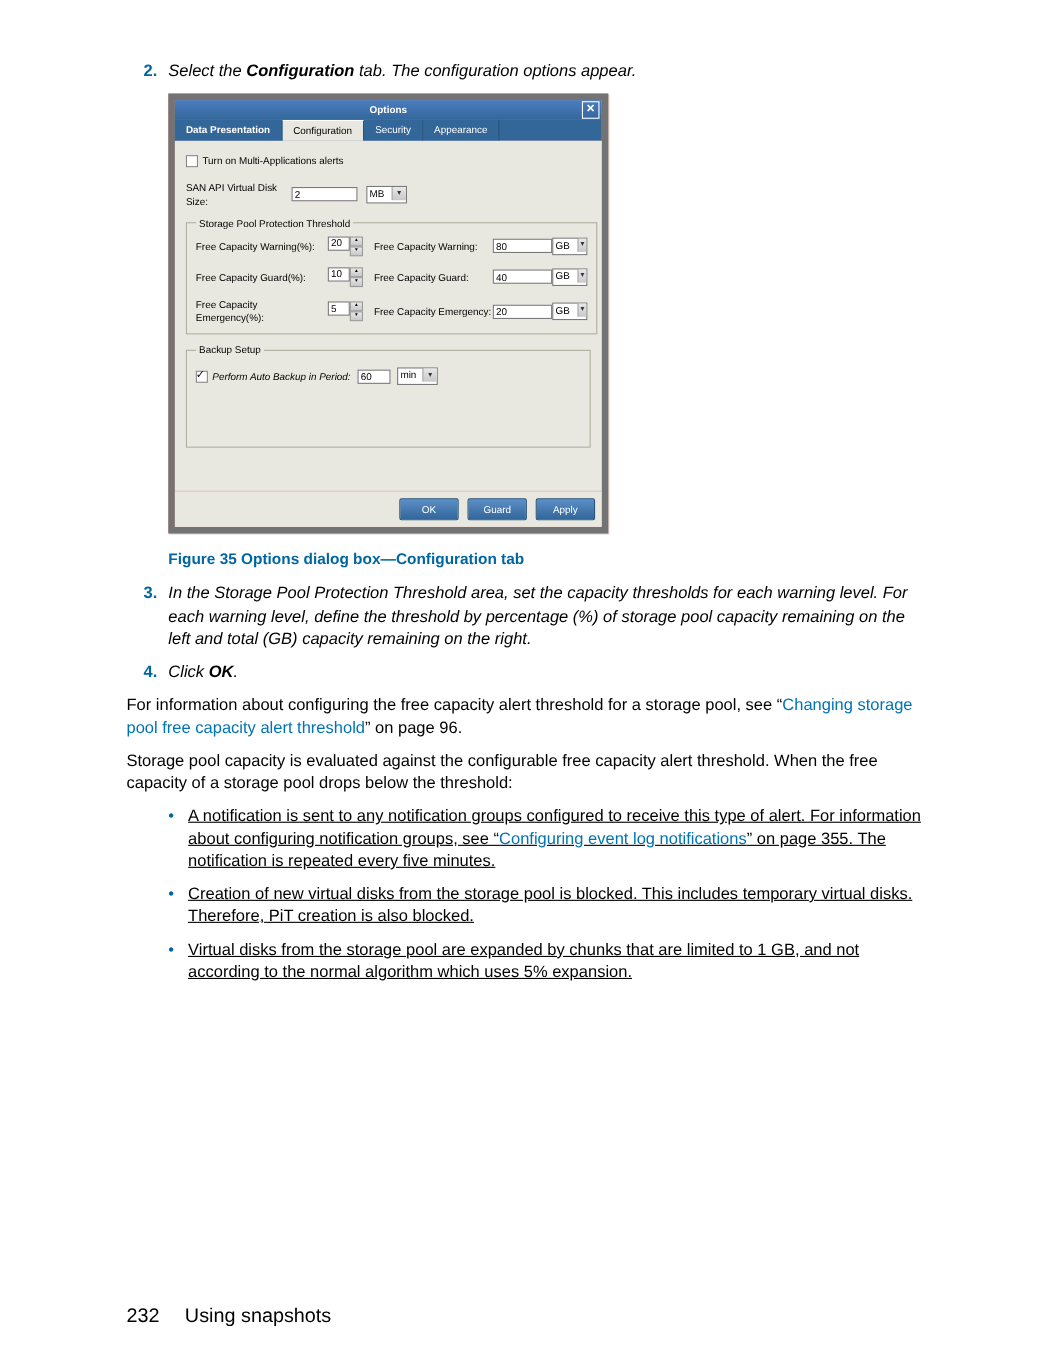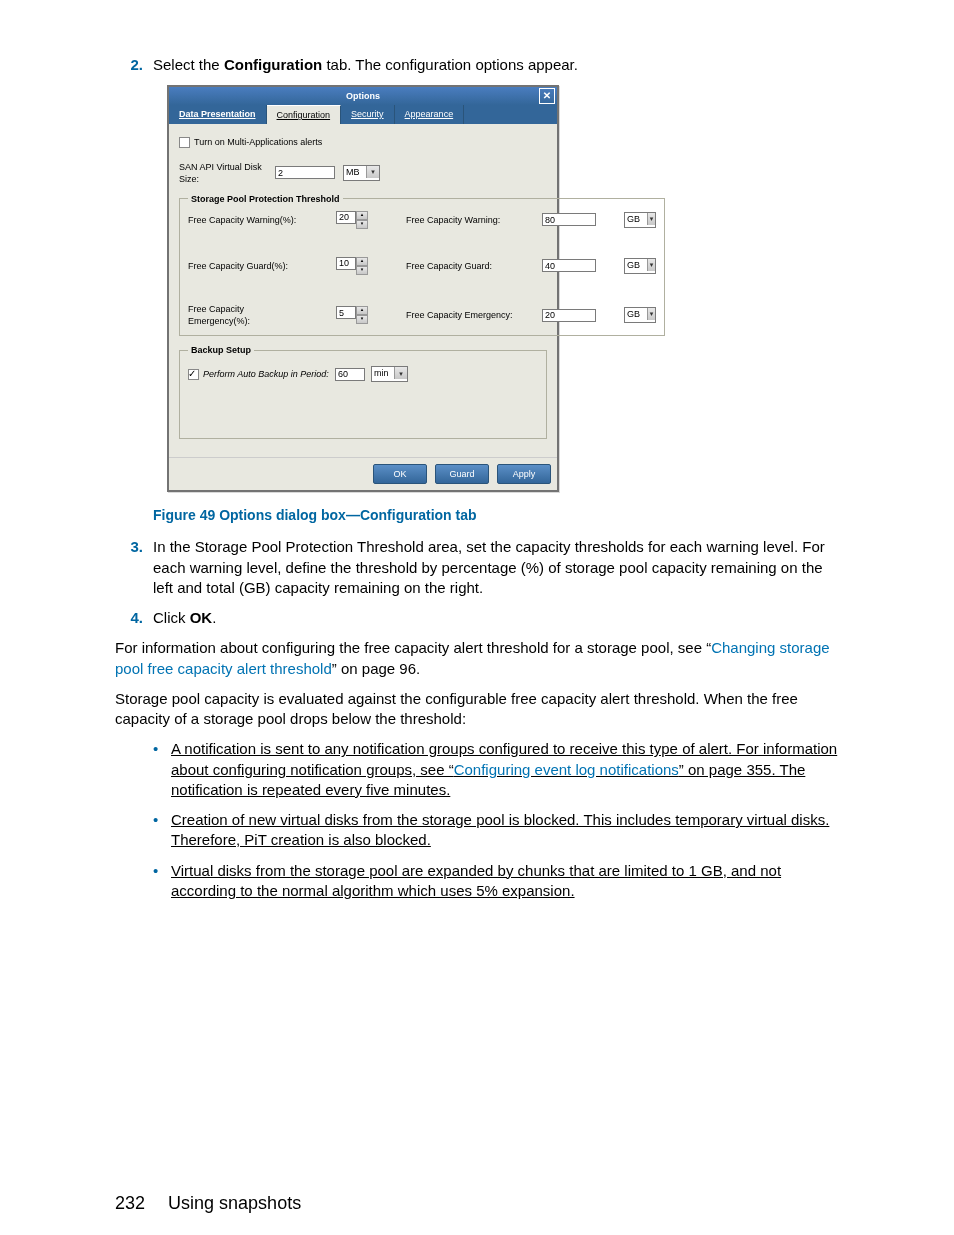--- a/index.html
+++ b/index.html
@@ -7,63 +7,63 @@
     font-size: 15px;
     color: #000;
     margin: 0;
     padding: 55px 115px 45px 115px;
     width: 954px;
     box-sizing: border-box;
     line-height: 1.35;
   }
   .num-marker { color:#0066a1; font-weight:bold; display:inline-block; width:28px; text-align:right; margin-right:10px;}
   .step-row { display:flex; margin-bottom:10px; }
-  .step-body { flex:1; }
+  .step-body { flex:1;font-style:italic; }
   .bold { font-weight:bold; }
   .fig-caption { color:#0066a1; font-weight:bold; font-size:14px; margin: 14px 0 12px 38px;}
   .link { color:#0073b3; }
   p.body { margin: 10px 0; }
   ul.bullets { list-style:none; padding-left:38px; margin:8px 0;}
   ul.bullets li { position:relative; padding-left:18px; margin-bottom:10px; line-height:1.35;text-decoration:underline;}
   ul.bullets li::before { content:"•"; color:#0066a1; position:absolute; left:0; top:0; }
   .footer { position:relative; margin-top:290px; font-size:18px;}
   .footer-page { display:inline-block; margin-right:18px;}
 
   
   .dialog {
     width:388px;
-    margin-left:52px;
-    border: 2px solid #737373;
+    margin-left:38px;
+    border: 6px solid #737373;
     font-family: Tahoma, Arial, sans-serif;
     font-size: 9px;
     background:#fca5a5;
     box-shadow: 1px 1px 0 rgba(0,0,0,.15);
   }
   .dlg-title { background: linear-gradient(#4a7dbf,#336699); color:#fff; font-weight:bold; height:18px; line-height:18px; text-align:center; position:relative;}
   .dlg-close { position:absolute; right:2px; top:1px; width:14px; height:14px; border:1px solid #fff; color:#fff; display:flex; align-items:center; justify-content:center; font-size:10px;}
   .tabs { display:flex; background:#336699; padding:0; }
-  .tab { flex:none; padding:3px 10px; color:#fff; font-size:9px; border-right:1px solid #2a547a; background:#336699;text-decoration:underline;}
+  .tab { flex:none; padding:3px 10px; color:#fff; font-size:9px; border-right:1px solid #2a547a; background:#336699;}
   .tab.active { background:#e8e8e0; color:#000; border-top:1px solid #fff;}
   .tab.dp { background:#336699; color:#fff; font-weight:bold;}
   .dlg-body { background:#e8e8e0; padding:8px 10px 10px 10px; min-height:300px; position:relative;}
   .chk { width:9px; height:9px; border:1px solid #888; background:#fff; display:inline-block; vertical-align:middle; margin-right:4px; position:relative;}
   .chk.checked::after{content:"✓"; position:absolute; left:-1px; top:-3px; font-size:10px;}
   .row { display:flex; align-items:center; margin:4px 0; font-size:9px;}
   .lbl { display:inline-block; }
   .inp { border:1px solid #7a7a7a; background:#fff; height:13px; font-size:9px; padding:0 2px; box-sizing:border-box;}
   .sel { border:1px solid #7a7a7a; background:#fff; height:14px; display:inline-flex; align-items:flex-start; font-size:9px;}
   .sel-txt{padding:0 4px 0 2px; min-width:16px;}
   .sel-btn{ width:12px; height:12px; background:linear-gradient(#e8e8e8,#c8c8c8); border-left:1px solid #999; display:flex; align-items:center; justify-content:center; font-size:7px; color:#333;}
   .spinner { display:inline-flex; }
   .spinner .inp{ width:20px; }
   .spin-btns { display:flex; flex-direction:column; }
   .spin-btns div{ width:10px; height:7px; background:linear-gradient(#e8e8e8,#c8c8c8); border:1px solid #999; font-size:5px; line-height:5px; text-align:center;}
   fieldset { border:1px solid #b0b0a0; margin:8px 0; padding:6px 8px 8px 8px; font-size:9px;}
-  legend { font-weight:bold; font-size:9px; padding:0 3px;}
-  .grid3 { display:grid; grid-template-columns: 120px 42px 108px 54px 32px; column-gap:0; row-gap:10px; align-items:center;gap:28px;}
+  legend { font-weight:normal; font-size:9px; padding:0 3px;}
+  .grid3 { display:grid; grid-template-columns: 120px 42px 108px 54px 32px; column-gap:0; row-gap:10px; align-items:center;}
   .dlg-foot { background:#e8e8e0; border-top:1px solid #ccc; padding:6px; display:flex; justify-content:flex-end; gap:8px;}
   .btn { min-width:52px; height:18px; background:linear-gradient(#5b8fc7,#336699); color:#fff; border:1px solid #2a547a; font-size:9px; display:flex; align-items:center; justify-content:center; border-radius:2px;}
 </style>
 </head>
 <body>
 
 <div class="step-row">
   <span class="num-marker">2.</span>
   <div class="step-body">
     <span>Select the </span><span class="bold">Configuration</span><span> tab. The configuration options appear.</span>
@@ -160,21 +160,21 @@
       </div>
     </fieldset>
   </div>
   <div class="dlg-foot">
     <div class="btn">OK</div>
     <div class="btn">Guard</div>
     <div class="btn">Apply</div>
   </div>
 </div>
 
-<div class="fig-caption">Figure 49 Options dialog box—Configuration tab</div>
+<div class="fig-caption">Figure 35 Options dialog box—Configuration tab</div>
 
 <div class="step-row">
   <span class="num-marker">3.</span>
   <div class="step-body">In the Storage Pool Protection Threshold area, set the capacity thresholds for each warning level. For each warning level, define the threshold by percentage (%) of storage pool capacity remaining on the left and total (GB) capacity remaining on the right.</div>
 </div>
 
 <div class="step-row">
   <span class="num-marker">4.</span>
   <div class="step-body">
     <span>Click </span><span class="bold">OK</span><span>.</span>

